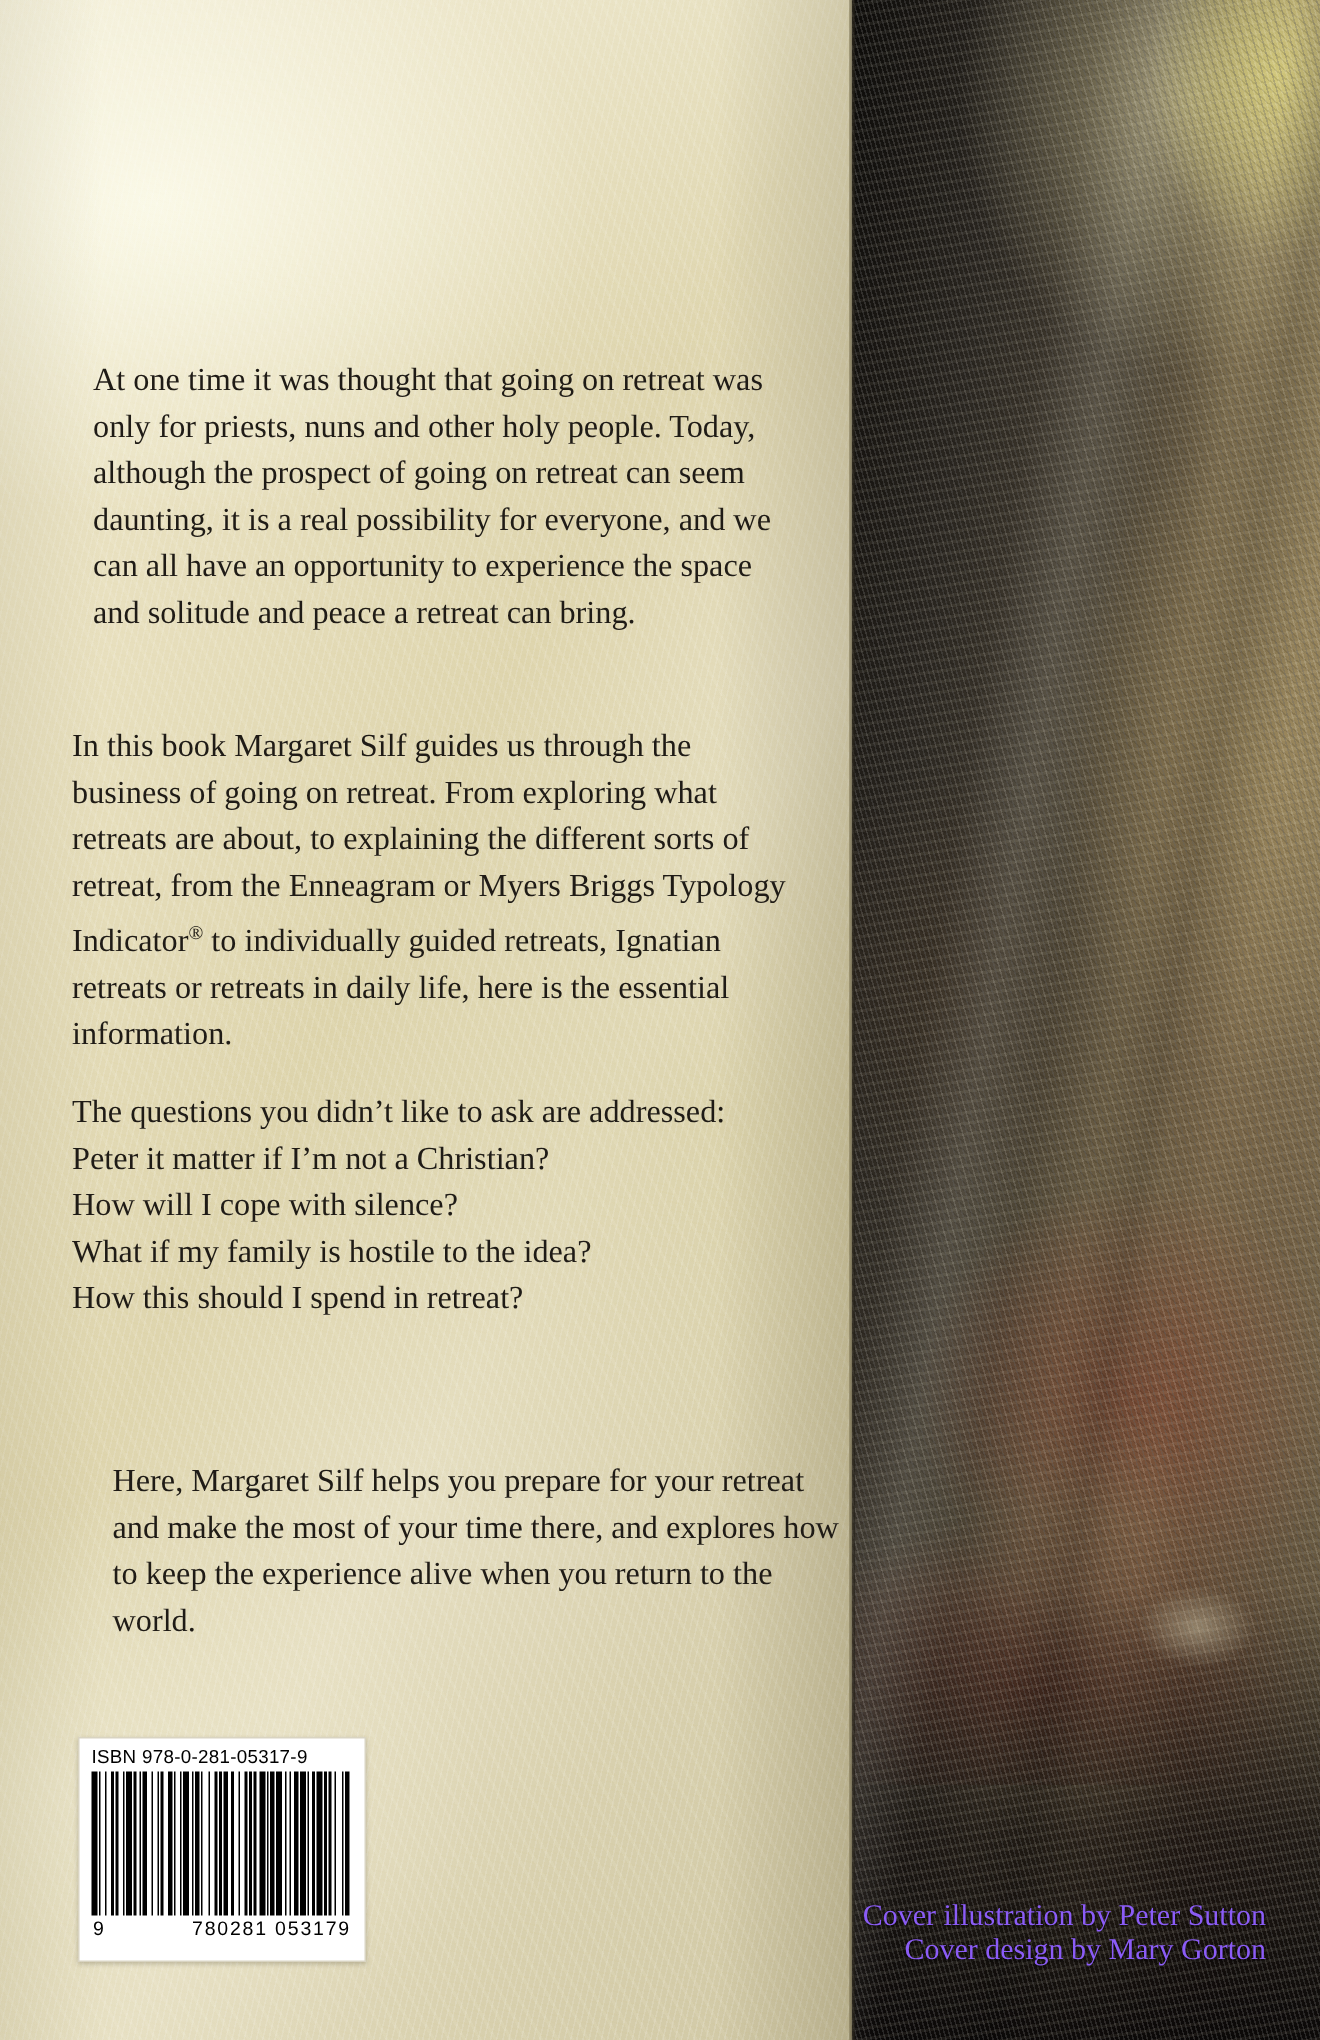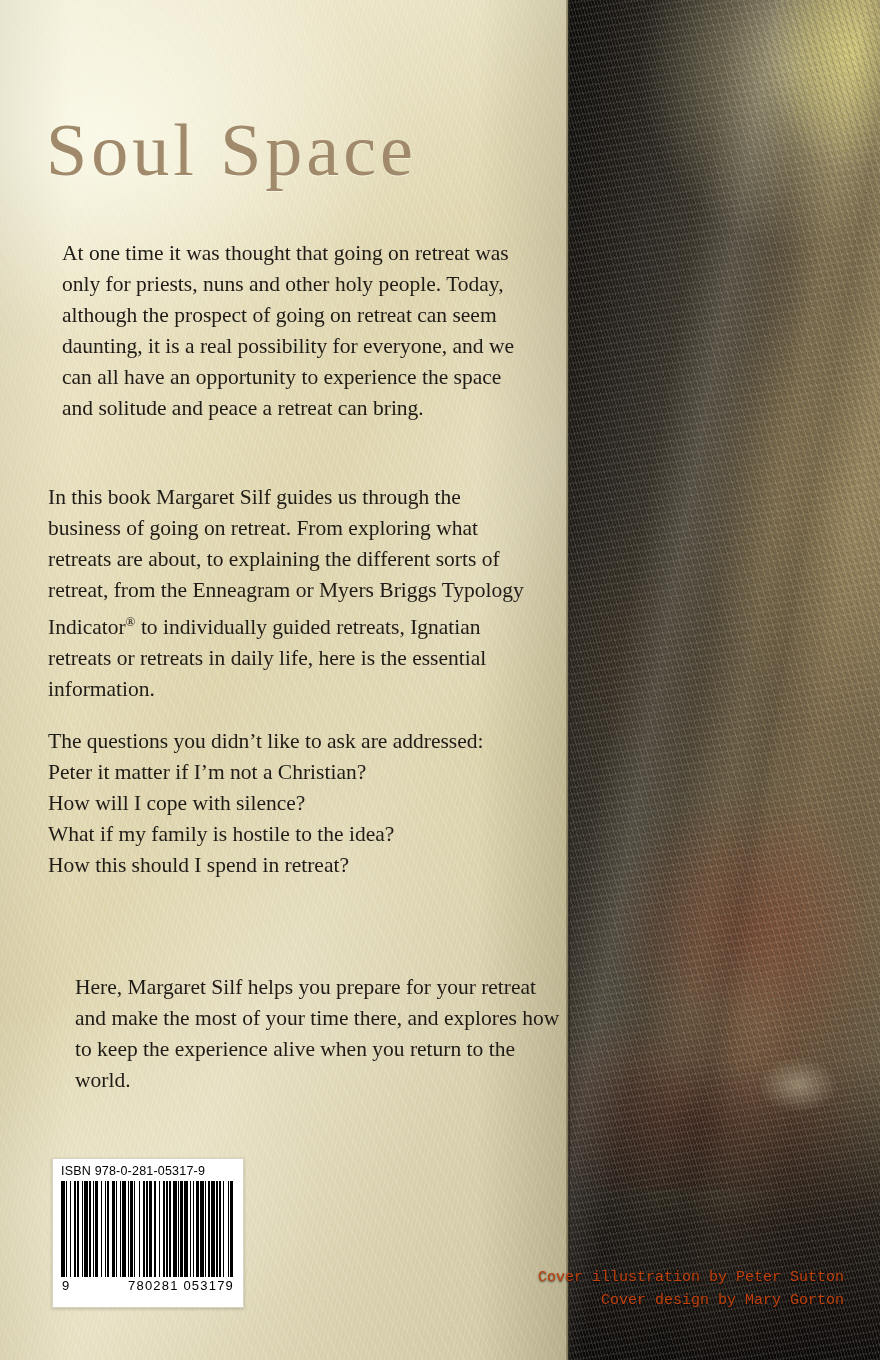--- a/index.html
+++ b/index.html
@@ -172,25 +172,25 @@
     margin-top: 1px;
     padding: 0 1px;
   }
 
   
   .credits {
     position: absolute;
     right: 36px;
     bottom: 48px;
     text-align: right;
-    color: #c2410c;
-    font-size: 15px;
+    color: #8b5cf6;
+    font-size: 20px;
     line-height: 23px;
     text-shadow: 0 1px 2px rgba(0,0,0,0.75);
-    font-family: Liberation Mono, monospace;
+    font-family: Liberation Serif, serif;
   }
 </style>
 </head>
 <body>
 
 <div id="page">
 
   <div class="left-panel">
     <div class="left-texture"></div>
     <div class="left-vignette"></div>
@@ -202,21 +202,20 @@
     <div class="r-glow-mid"></div>
     <div class="r-rust"></div>
     <div class="r-highlight-right"></div>
     <div class="r-dark-bottom"></div>
     <div class="r-streak"></div>
     <div class="r-texture"></div>
     <div class="r-splotch"></div>
   </div>
   <div class="panel-seam"></div>
 
-  <div class="title">Soul Space</div>
 
   <div class="body-block" style="top: 238px;">
     <p>At one time it was thought that going on retreat was only for priests, nuns and other holy people. Today, although the prospect of going on retreat can seem daunting, it is a real possibility for everyone, and we can all have an opportunity to experience the space and solitude and peace a retreat can bring.</p>
   </div>
 
   <div class="body-block" style="top: 482px;">
     <p class="tight"><span>In this book Margaret Silf guides us through the business of going on retreat.  From exploring what retreats are about, to explaining the different sorts of retreat, from the Enneagram or  Myers Briggs Typology Indicator</span><span class="reg">®</span><span> to individually guided retreats, Ignatian retreats or retreats in daily life, here is the essential information.</span></p>
   </div>
 
   <div class="body-block" style="top: 726px;">

